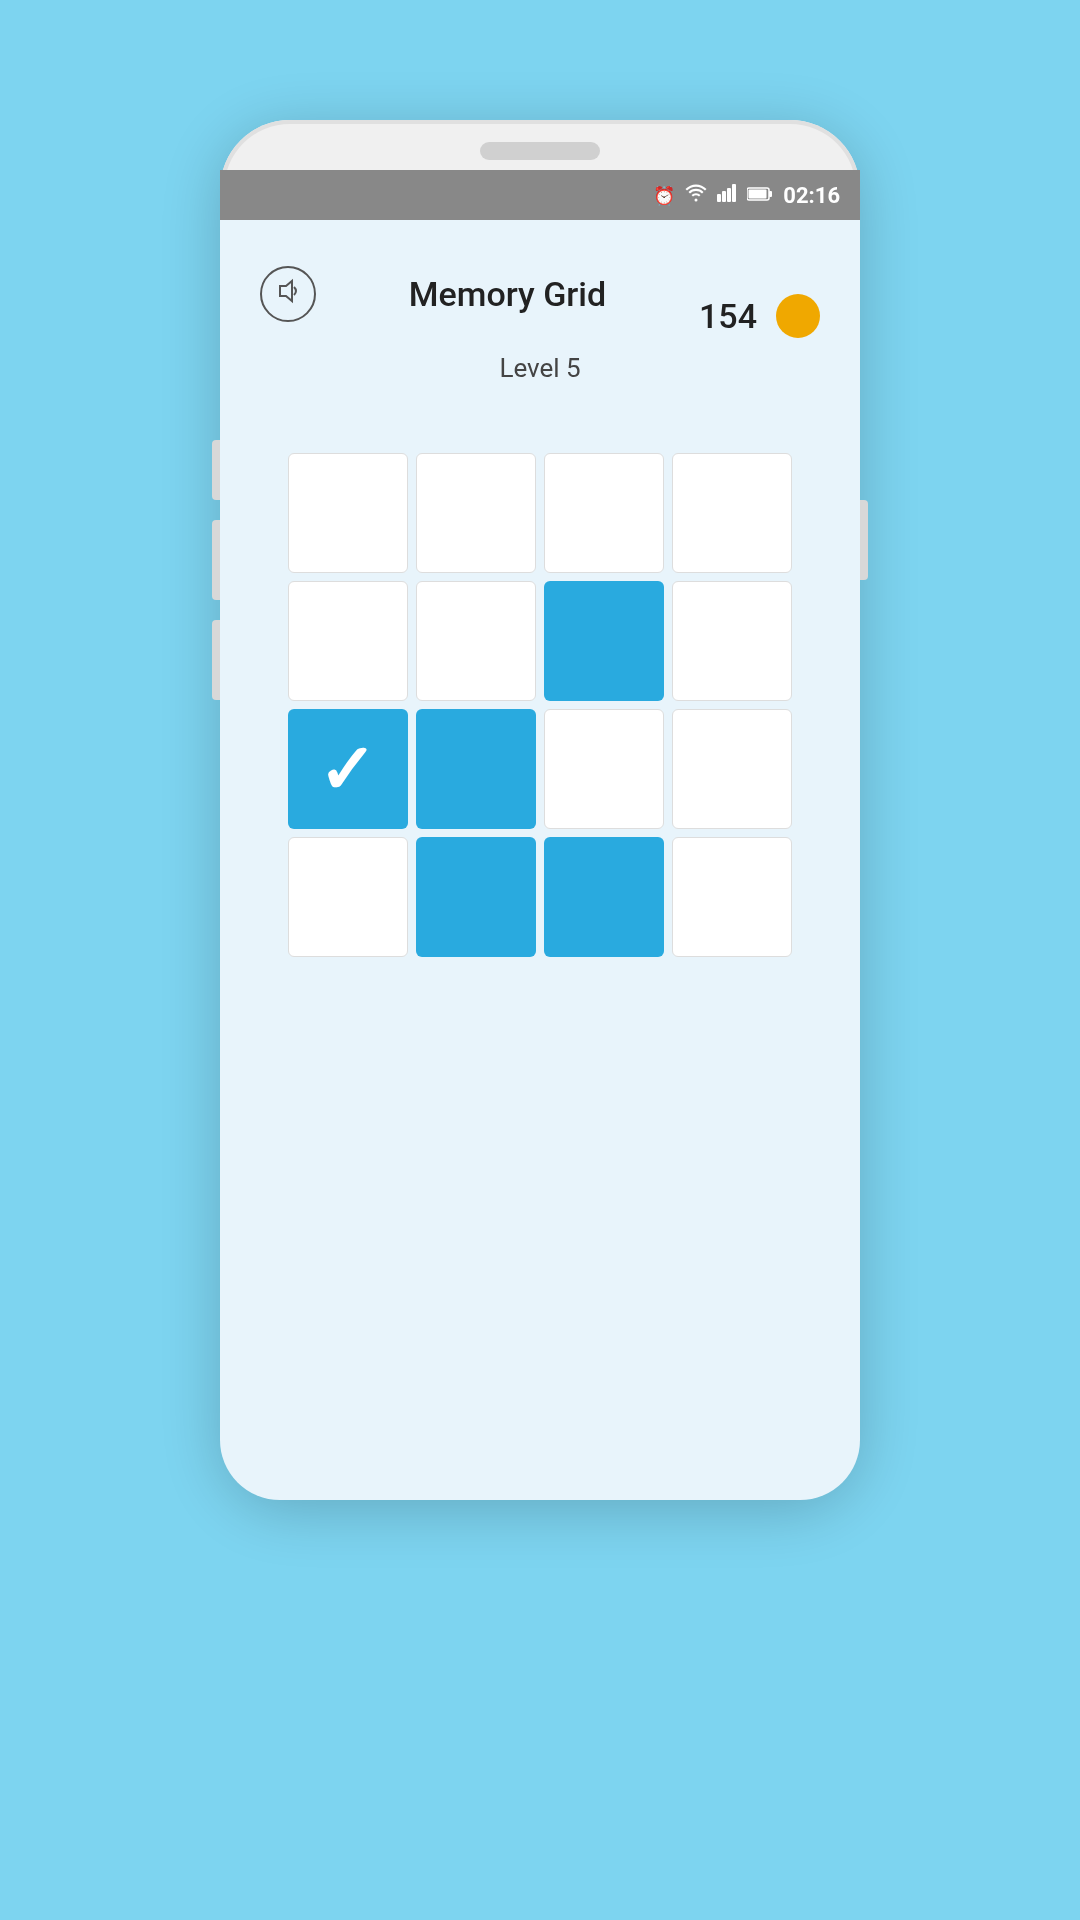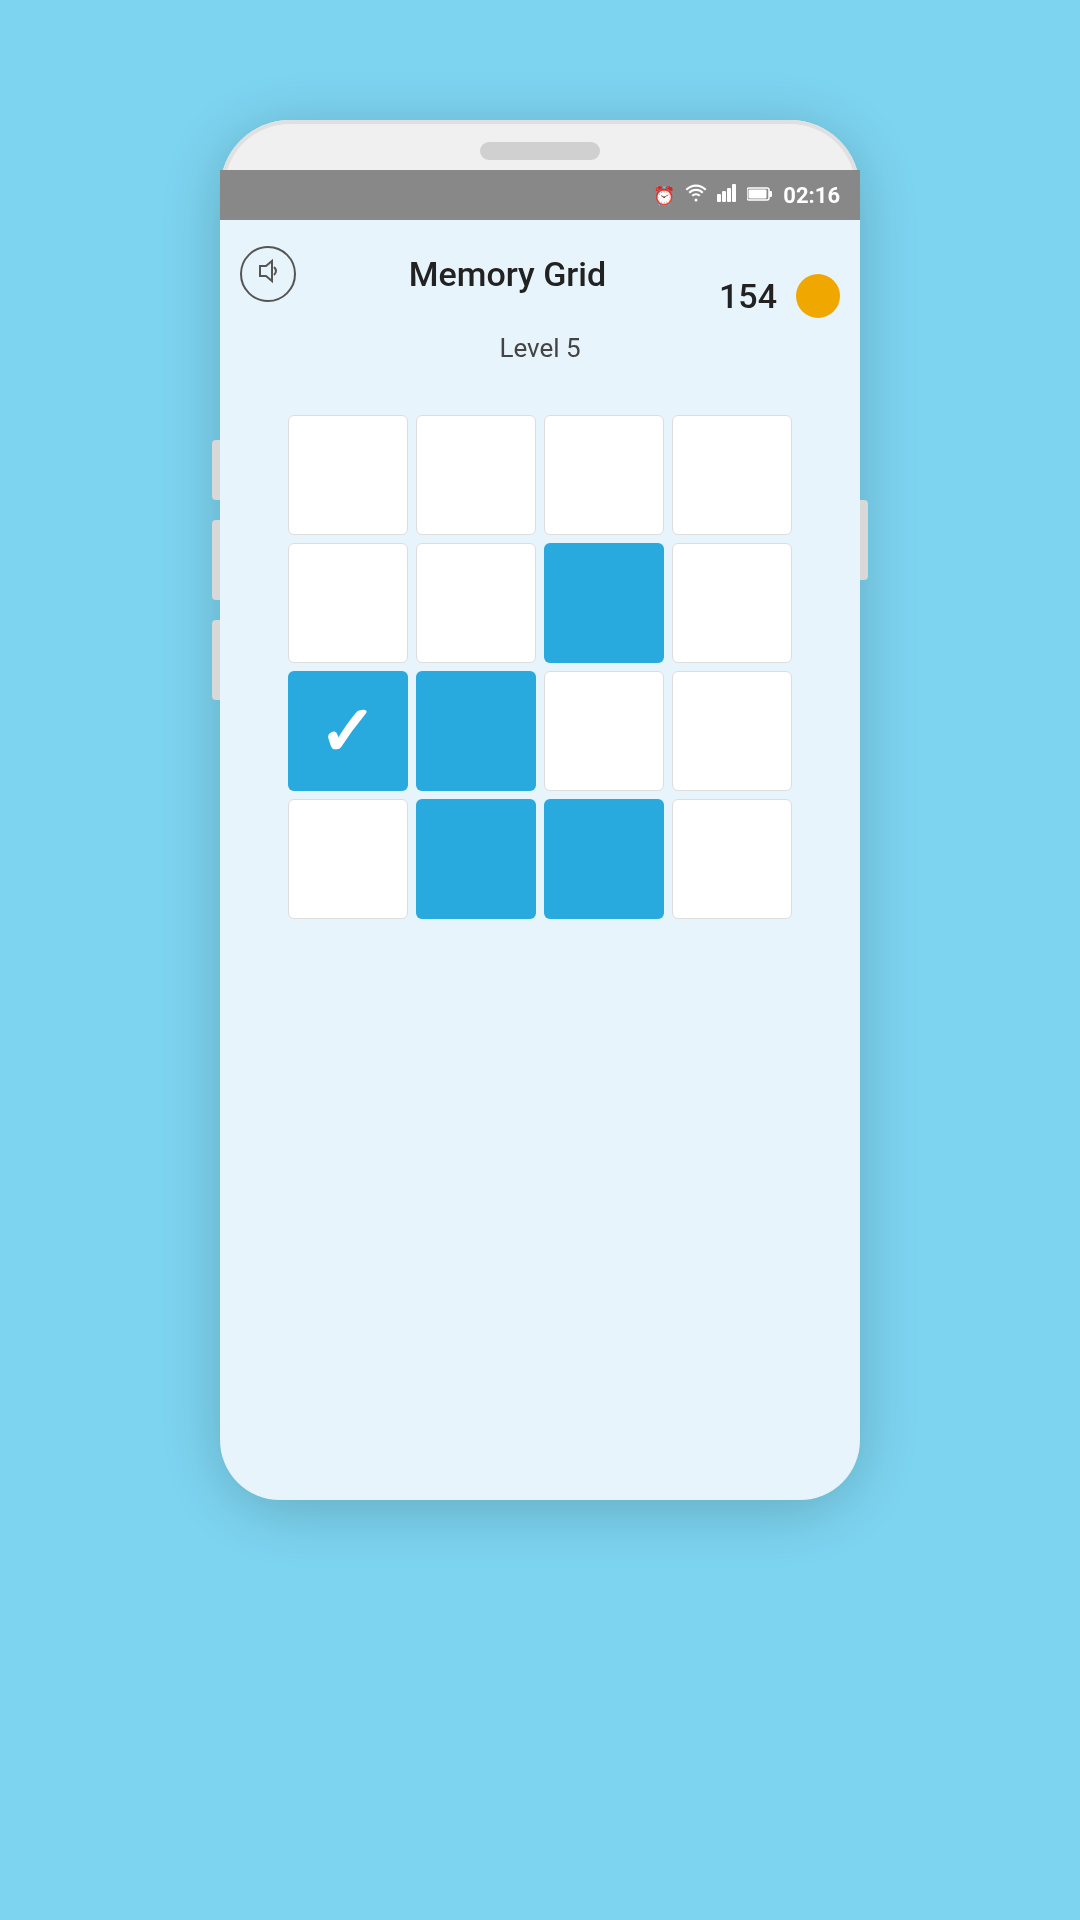--- a/index.html
+++ b/index.html
@@ -74,20 +74,21 @@
     }
 
     
     .app-content {
       width: 100%;
       flex: 1;
       background: #e8f4fb;
       display: flex;
       flex-direction: column;
       align-items: center;
+      padding: 20px;
       border-bottom-left-radius: 60px;
       border-bottom-right-radius: 60px;
     }
 
     
     .app-header {
       width: 100%;
       display: flex;
       align-items: center;
       justify-content: space-between;
@@ -136,21 +137,21 @@
       width: 44px;
       height: 44px;
       background: #f0a800;
       border-radius: 50%;
     }
 
     .app-level {
       font-size: 26px;
       color: #444;
       text-align: center;
-      margin-bottom: 12px;
+      margin-bottom: 30px;
     }
 
     
     .grid-container {
       margin-top: 40px;
       display: grid;
       grid-template-columns: repeat(4, 120px);
       grid-template-rows: repeat(4, 120px);
       gap: 8px;
     }

